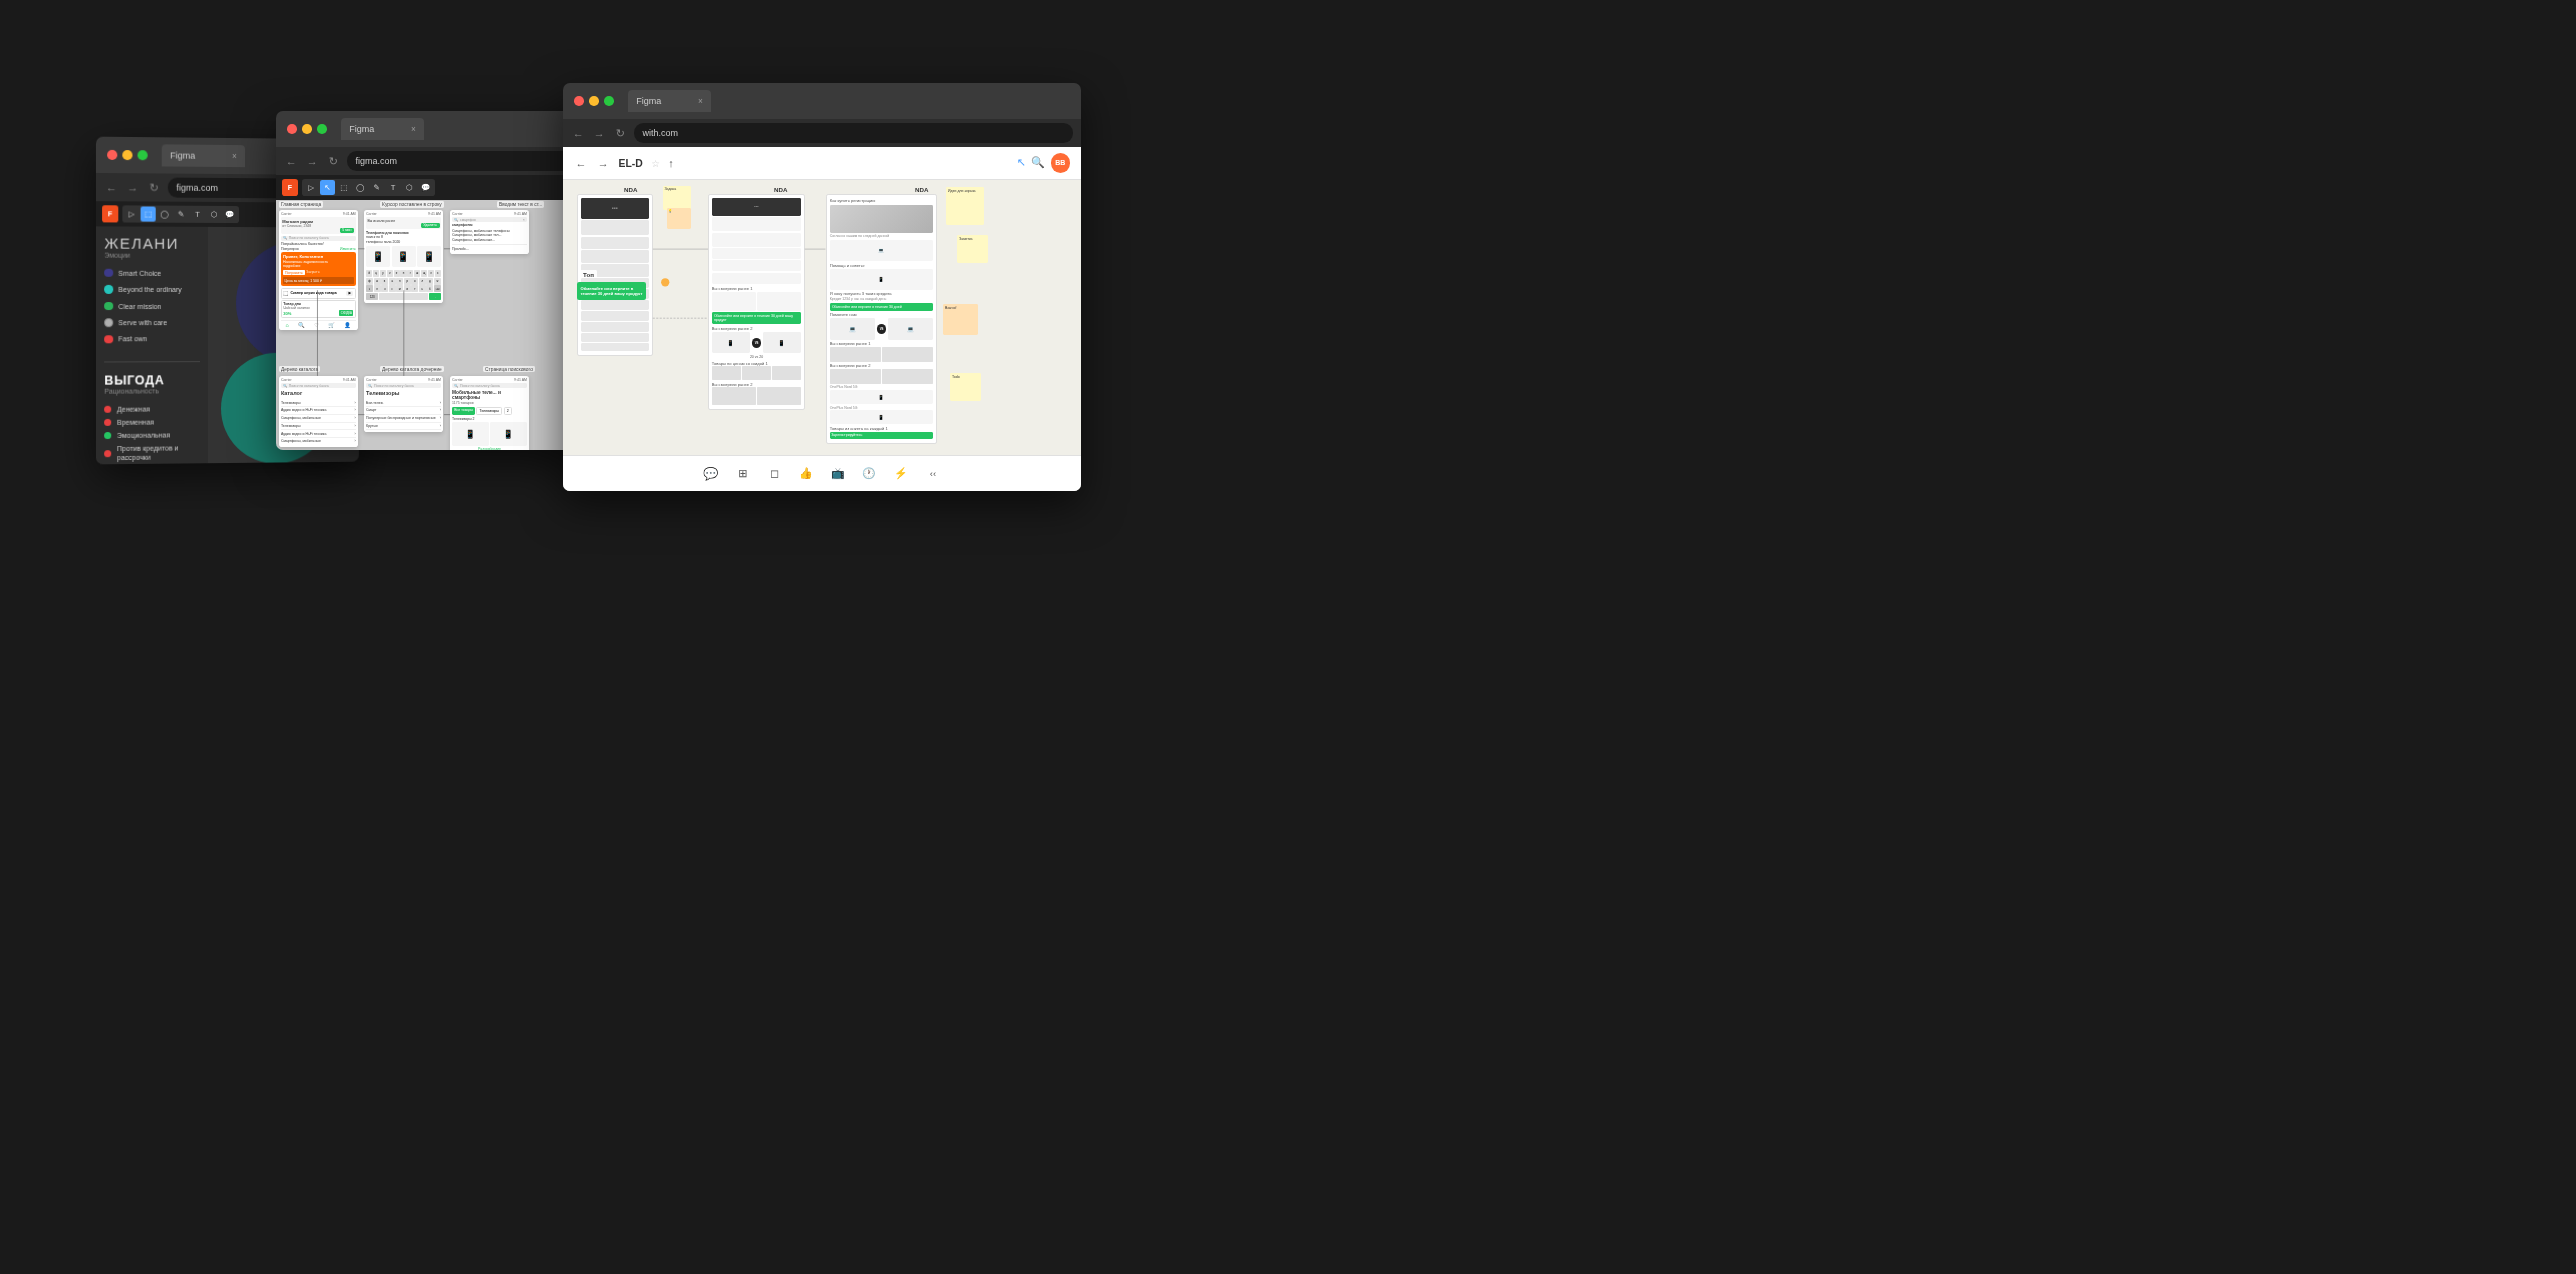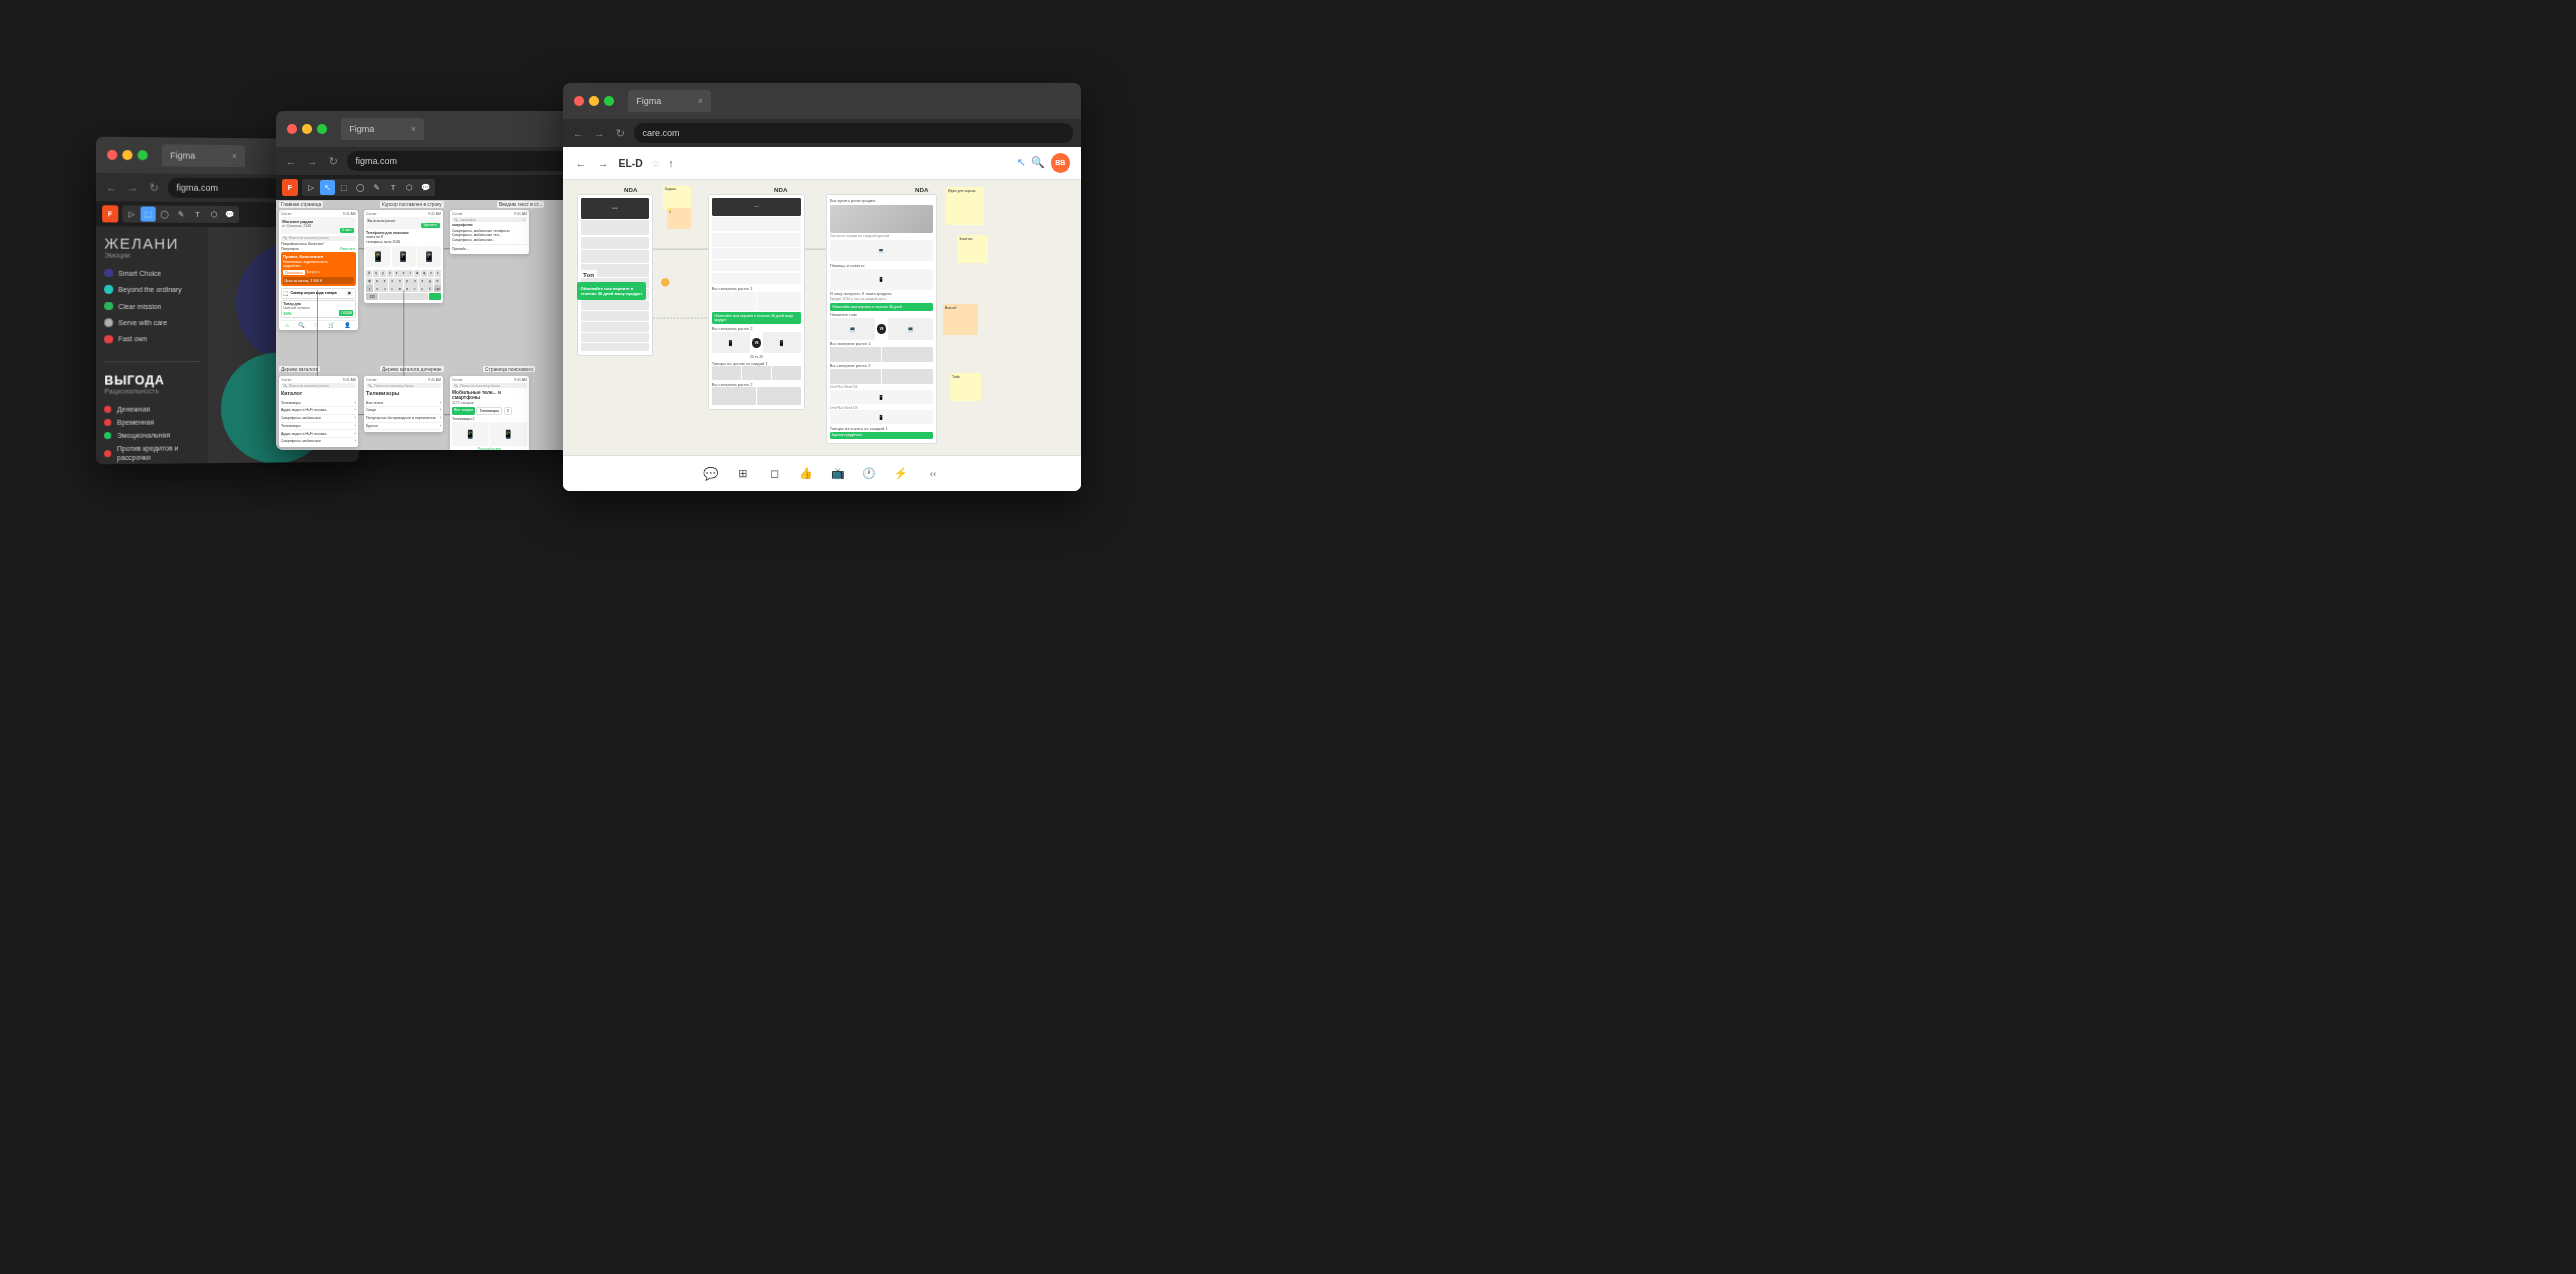--- a/index.html
+++ b/index.html
@@ -692,21 +692,21 @@
     <div class="browser-tab">
       <span>Figma</span>
       <span class="tab-close">×</span>
     </div>
   </div>
   <div class="browser-addressbar">
     <div class="nav-btn">←</div>
     <div class="nav-btn">→</div>
     <div class="nav-btn">↻</div>
     <div class="url-bar">
-      <span>care.com</span>
+      <span>with.com</span>
     </div>
   </div>
 
   <div class="browser-content" style="height:calc(408px - 64px);position:relative;background:#f0efe8;">
 
     <div class="miro-titlebar">
       <div class="nav-btn" style="color:#555;">←</div>
       <div class="nav-btn" style="color:#555;">→</div>
       <div style="font-weight:600;font-size:10.4px;color:#333;">EL-D</div>
       <div style="color:#ccc;font-size:9.7px;cursor:pointer;">☆</div>

